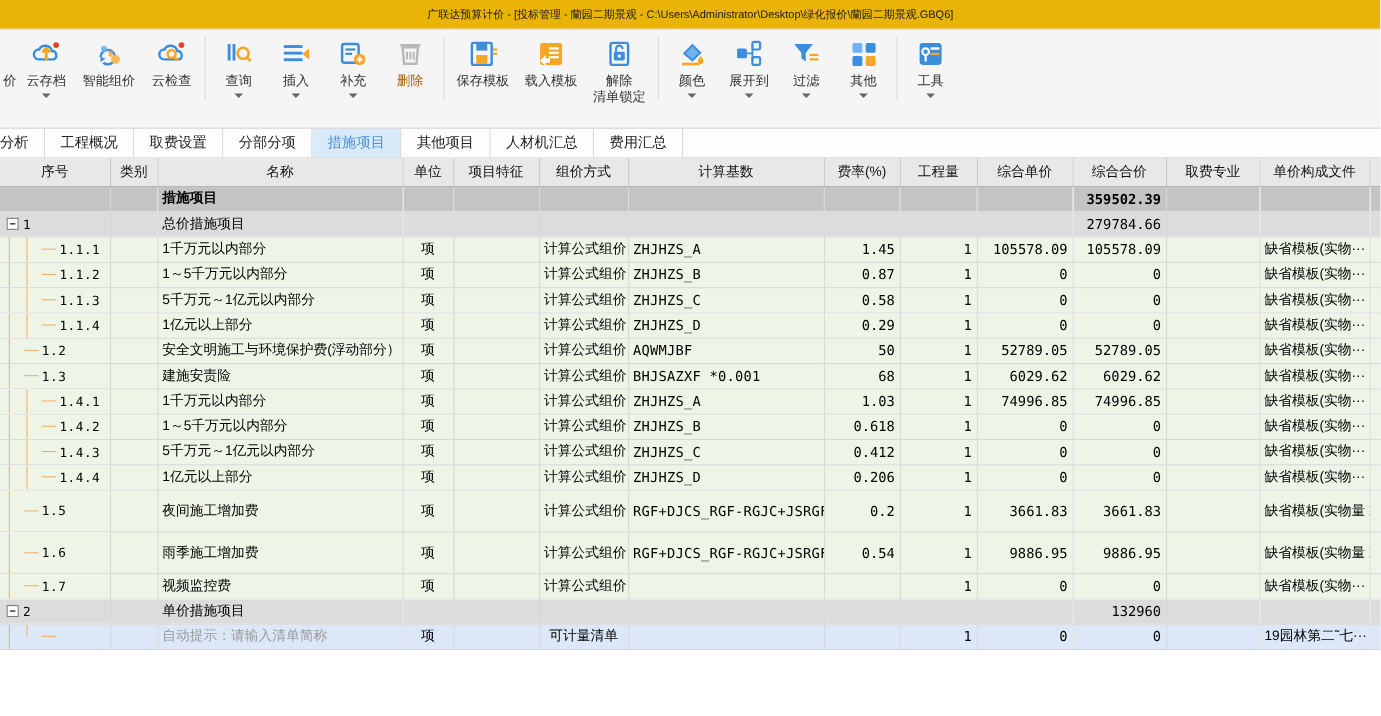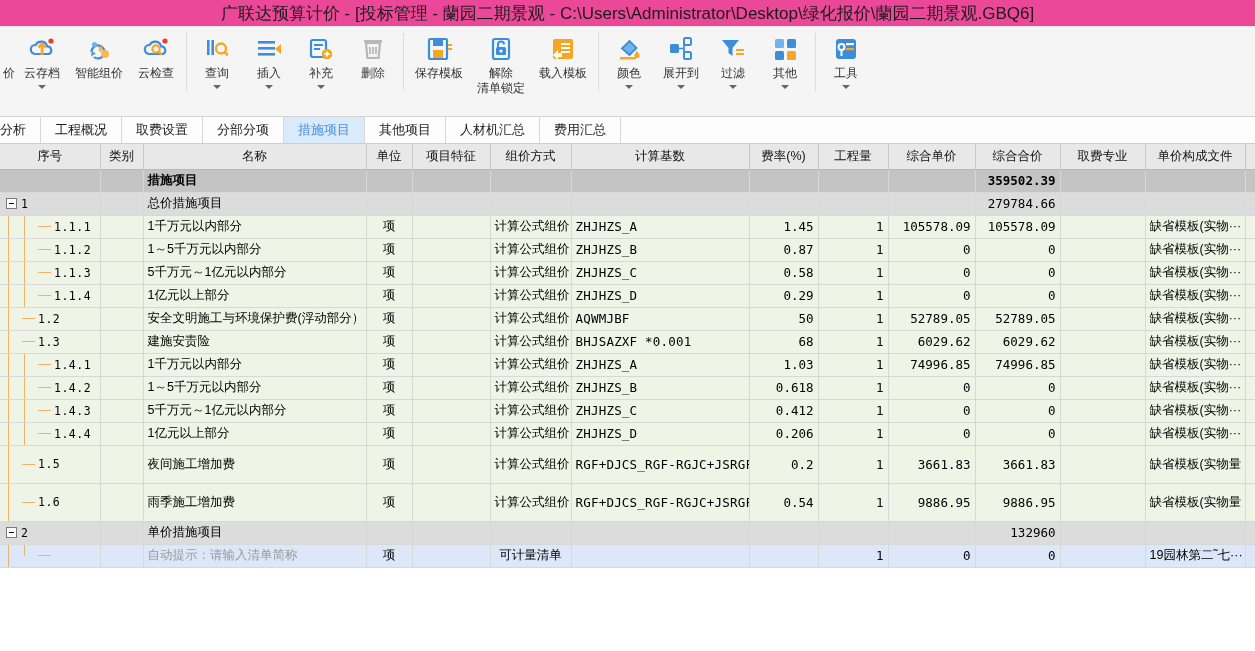--- a/index.html
+++ b/index.html
@@ -9,25 +9,25 @@
     overflow: hidden;
     background: #ffffff;
     font-family: "Liberation Sans", "DejaVu Sans", sans-serif;
     font-size: 12px;
     color: #000;
   }
 
   
   .titlebar {
     height: 27px;
-    background: #ec4899;
+    background: #eab308;
     display: flex;
     align-items: center;
     justify-content: center;
-    font-size: 17px;
+    font-size: 10px;
     color: #1a1a1a;
     border-bottom: 1px solid #e3e3e3;
   }
 
   
   .ribbon {
     height: 90px;
     background: #f5f5f5;
     border-bottom: 1px solid #d4d4d4;
     display: flex;
@@ -52,21 +52,21 @@
   .rb-btn .ico { height: 32px; display: flex; align-items: center; justify-content: center; position: relative; }
   .rb-btn .lbl {
     font-size: 12px;
     color: #333;
     line-height: 15px;
     text-align: center;
     white-space: nowrap;
     margin-top: 1px;
   }
   .rb-btn .lbl2 { font-size: 12px; color: #333; line-height: 15px; text-align:center; white-space: nowrap; }
-  .rb-btn.disabled .lbl { color: #404040; }
+  .rb-btn.disabled .lbl { color: #a16207; }
   .caret {
     width: 0; height: 0;
     border-left: 4px solid transparent;
     border-right: 4px solid transparent;
     border-top: 4px solid #666;
     margin-top: 4px;
   }
   .partial { 
     width: 14px; min-width: 14px; overflow: hidden;
   }
@@ -269,40 +269,40 @@
             <rect x="8" y="15" width="10" height="8" fill="#f5a623"></rect>
             <rect x="23" y="9" width="4" height="2" fill="#f5a623"></rect>
             <rect x="23" y="13" width="4" height="2" fill="#f5a623"></rect>
           </svg>
         </div>
         <div class="lbl">保存模板</div>
       </div>
       <div class="rb-btn wide">
         <div class="ico">
           <svg width="28" height="28" viewBox="0 0 28 28">
-            <rect x="6" y="4" width="16" height="20" rx="2" fill="none" stroke="#3d8ddd" stroke-width="2.2"></rect>
-            <rect x="9" y="12" width="10" height="8" rx="1.5" fill="#3d8ddd"></rect>
-            <path d="M11 12V9.5a3 3 0 0 1 6 0" fill="none" stroke="#3d8ddd" stroke-width="2"></path>
-            <circle cx="14" cy="16" r="1.6" fill="#fff"></circle>
-          </svg>
-        </div>
-        <div class="lbl">解除</div>
-        <div class="lbl2">清单锁定</div>
-      </div>
-      <div class="rb-btn wide">
-        <div class="ico">
-          <svg width="28" height="28" viewBox="0 0 28 28">
             <rect x="4" y="4" width="20" height="20" rx="2" fill="#f5a623"></rect>
             <rect x="12" y="8" width="9" height="2" fill="#fff"></rect>
             <rect x="12" y="12" width="9" height="2" fill="#fff"></rect>
             <rect x="12" y="16" width="9" height="2" fill="#fff"></rect>
             <path d="M4 20l5-5v3h4v4H9v3z" fill="#fff"></path>
           </svg>
         </div>
         <div class="lbl">载入模板</div>
+      </div>
+      <div class="rb-btn wide">
+        <div class="ico">
+          <svg width="28" height="28" viewBox="0 0 28 28">
+            <rect x="6" y="4" width="16" height="20" rx="2" fill="none" stroke="#3d8ddd" stroke-width="2.2"></rect>
+            <rect x="9" y="12" width="10" height="8" rx="1.5" fill="#3d8ddd"></rect>
+            <path d="M11 12V9.5a3 3 0 0 1 6 0" fill="none" stroke="#3d8ddd" stroke-width="2"></path>
+            <circle cx="14" cy="16" r="1.6" fill="#fff"></circle>
+          </svg>
+        </div>
+        <div class="lbl">解除</div>
+        <div class="lbl2">清单锁定</div>
       </div>
       <div class="rb-sep"></div>
       <div class="rb-btn">
         <div class="ico">
           <svg width="28" height="28" viewBox="0 0 28 28">
             <path d="M7 13.5L14.5 6l7 7-7 7z" fill="#6fb3f0" stroke="#3d8ddd" stroke-width="1.8"></path>
             <path d="M22 16c2 2.5 2.6 3.6 2.6 4.5a2.6 2.6 0 1 1-5.2 0c0-.9.6-2 2.6-4.5z" fill="#f5a623"></path>
             <rect x="5" y="22" width="16" height="2.4" fill="#f5a623"></rect>
           </svg>
         </div>
@@ -749,20 +749,43 @@
 +DJCS_JSRGF-JSRGJC</td>
           <td class="num">0.54</td>
           <td class="num">1</td>
           <td class="num">9886.95</td>
           <td class="num">9886.95</td>
           <td class=""></td>
           <td class="wrap2">缺省模板(实物量
 或计算公式组价)</td>
           <td class=""></td>
         </tr>
+        <tr class="r-leaf">
+          <td class="tree">
+            <div class="treewrap">
+              <div class="tw-rail" style="left: 4px;"></div>
+              <div style="width: 16px; flex: 0 0 auto;"></div>
+              <div class="elbow"></div>
+              <span class="tw-label">1.7</span>
+            </div>
+          </td>
+          <td class=""></td>
+          <td class="">视频监控费</td>
+          <td class="ctr">项</td>
+          <td class=""></td>
+          <td class="ctr">计算公式组价</td>
+          <td class="code"></td>
+          <td class="num"></td>
+          <td class="num">1</td>
+          <td class="num">0</td>
+          <td class="num">0</td>
+          <td class=""></td>
+          <td class="">缺省模板(实物···</td>
+          <td class=""></td>
+        </tr>
         <tr class="r-lvl1">
           <td class="tree">
             <div class="treewrap">
               <div style="width: 0px; flex: 0 0 auto;"></div>
               <div class="expander"></div>
               <span class="tw-label">2</span>
             </div>
           </td>
           <td class=""></td>
           <td class="">单价措施项目</td>

